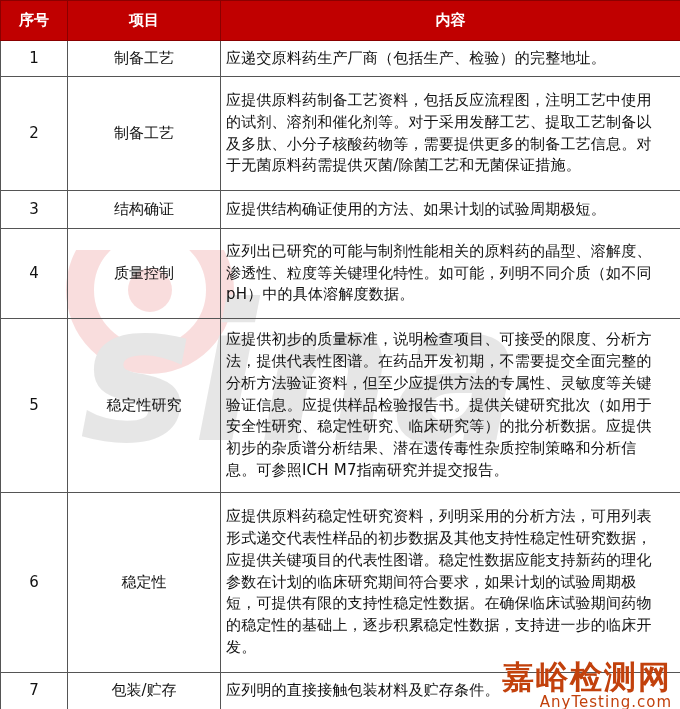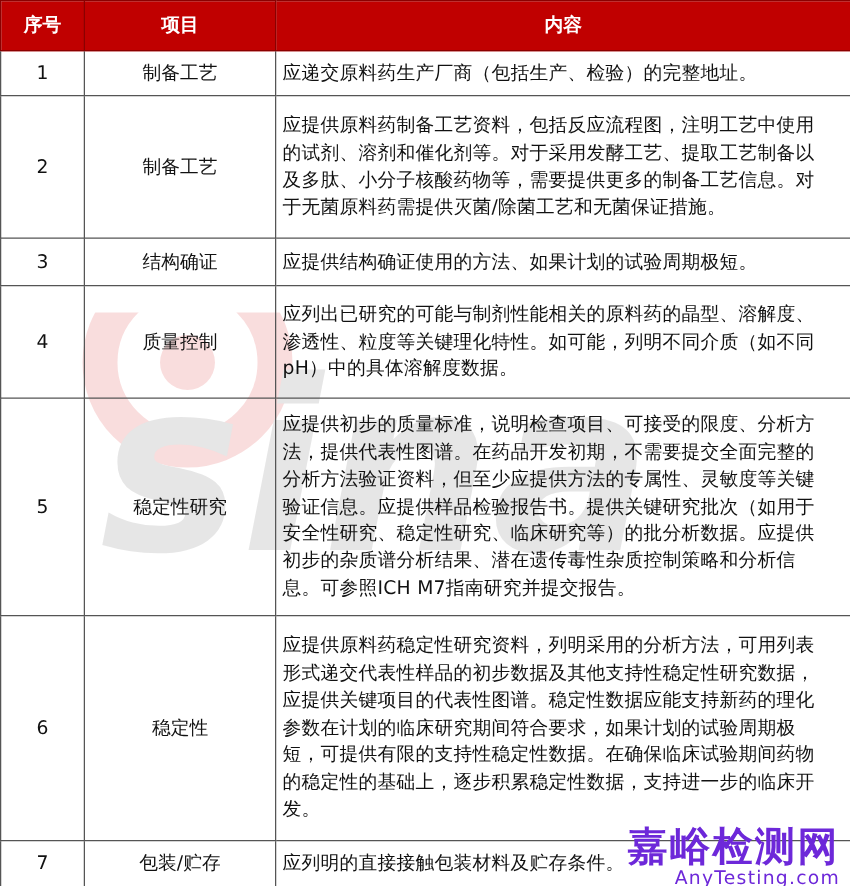--- a/index.html
+++ b/index.html
@@ -30,21 +30,21 @@
     tr.r4 td { height: 90px; }
     tr.r5 td { height: 174px; margin-top: 44px; }
     tr.r6 td { height: 180px; }
     tr.r7 td { height: 37px; }
     .wm-sina {
       position: absolute; left: 20px; top: 250px; width: 560px; height: 200px;
       pointer-events: none; opacity: 0.13;
     }
     .wm-site {
       position: absolute; right: 8px; top: 660px; text-align: right;
-      pointer-events: none; color: #6d28d9;
+      pointer-events: none; color: #c2410c;
     }
     .wm-site .cn { font-size: 32px; font-weight: bold; letter-spacing: 2px; line-height: 34px; }
     .wm-site .en { font-size: 15px; letter-spacing: 1px; line-height: 16px; }
   </style>
 </head>
 <body>
 
 <svg class="wm-sina" viewBox="0 0 560 200">
   <g fill="none" stroke="#d40000" stroke-width="28">
     <circle cx="130" cy="40" r="70"></circle>

